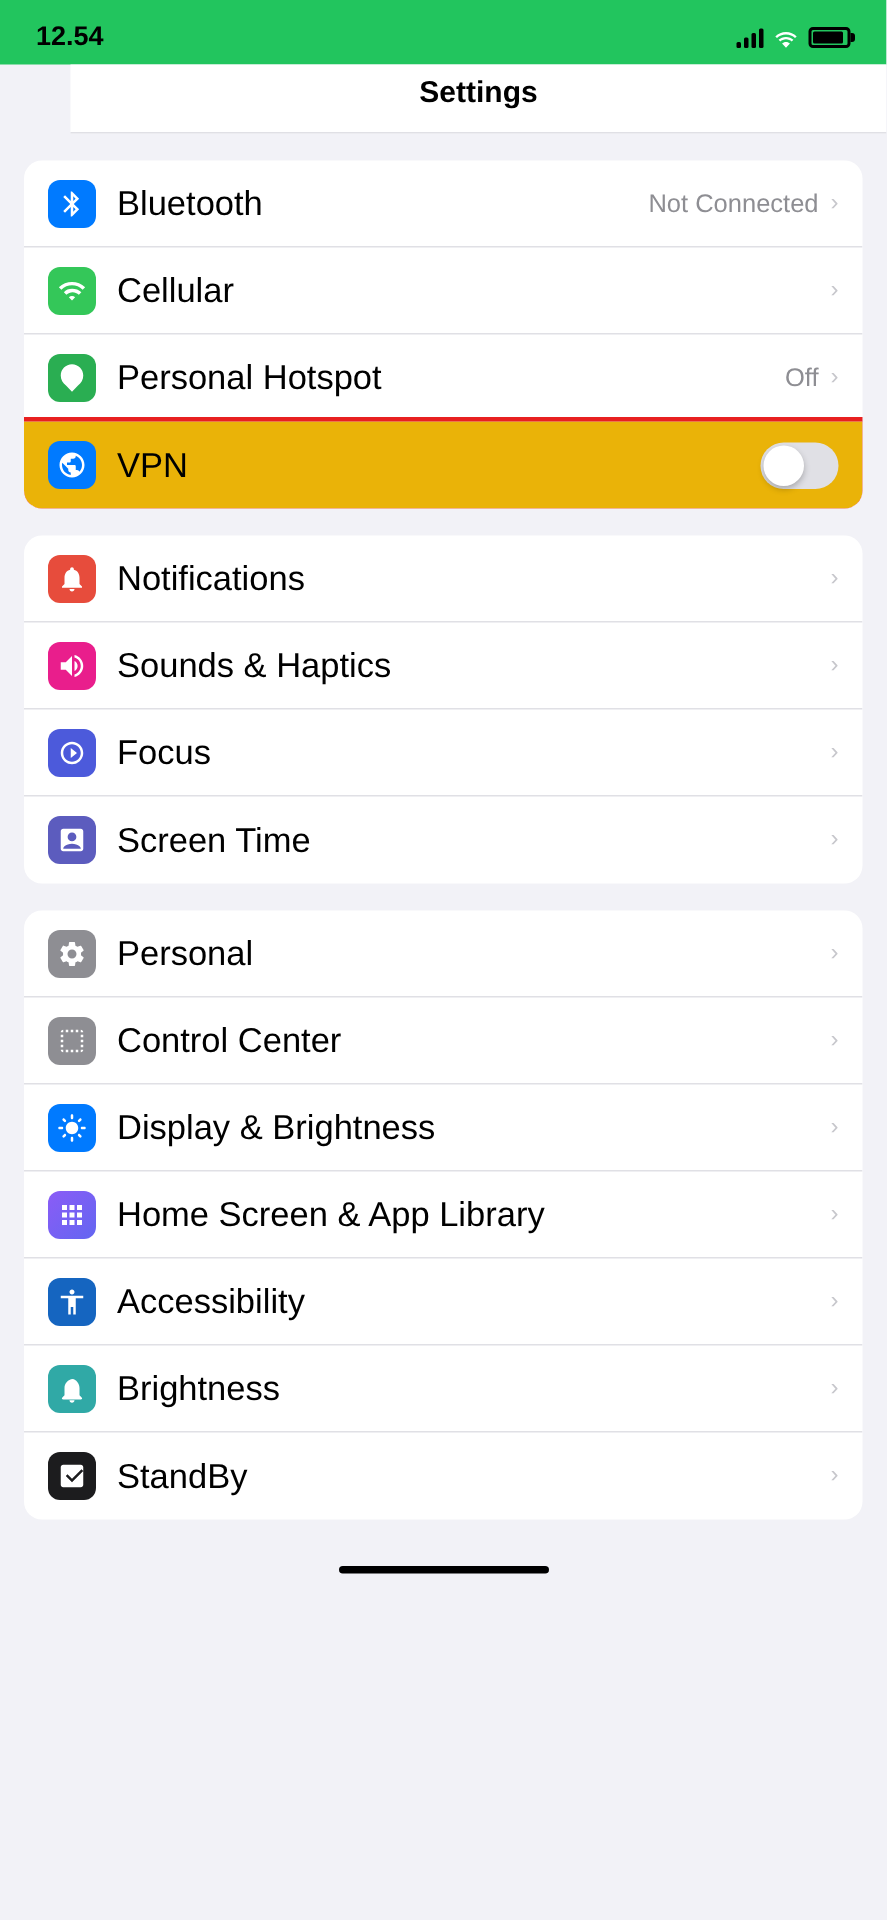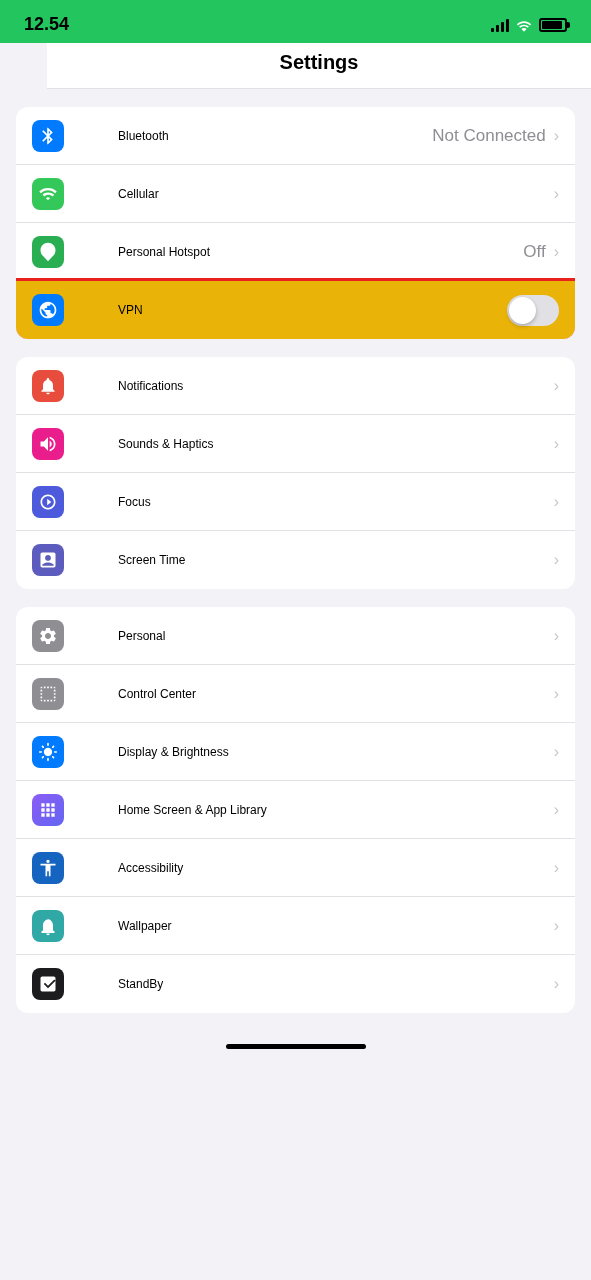--- a/index.html
+++ b/index.html
@@ -123,24 +123,23 @@
       height: 32px;
       border-radius: 8px;
       display: flex;
       align-items: center;
       justify-content: center;
       flex-shrink: 0;
       margin-right: 14px;
     }
 
     .settings-label {
-      font-size: 12px;
+      font-size: 23px;
       color: #000;
       flex: 1;
-      margin-left: 40px;
     }
 
     .settings-value {
       font-size: 17px;
       color: #8e8e93;
       margin-right: 8px;
     }
 
     .chevron {
       color: #c7c7cc;
@@ -358,21 +357,21 @@
     <span class="settings-label">Accessibility</span>
     <span class="chevron">›</span>
   </div>
 
   <div class="settings-item">
     <div class="settings-icon icon-teal">
       <svg viewBox="0 0 24 24">
           <path d="M12.56 4C8.84 4.35 6 7.42 6 11.22V17l-1.72 1.72C3.48 19.44 4 20.36 5 20.36h14c1 0 1.52-.92.72-1.64L18 17v-5.78C18 7.41 15.16 4.35 12.56 4zM12 23c1.1 0 2-.9 2-2h-4c0 1.1.9 2 2 2z"></path>
         </svg>
     </div>
-    <span class="settings-label">Wallpaper</span>
+    <span class="settings-label">Brightness</span>
     <span class="chevron">›</span>
   </div>
 
   <div class="settings-item">
     <div class="settings-icon icon-standby">
       <svg viewBox="0 0 24 24">
           <path d="M19 3H5c-1.1 0-2 .9-2 2v14c0 1.1.9 2 2 2h14c1.1 0 2-.9 2-2V5c0-1.1-.9-2-2-2zm-7 14l-5-5 1.41-1.41L12 14.17l7.59-7.59L21 8l-9 9z" fill="white"></path>
         </svg>
     </div>
     <span class="settings-label">StandBy</span>

